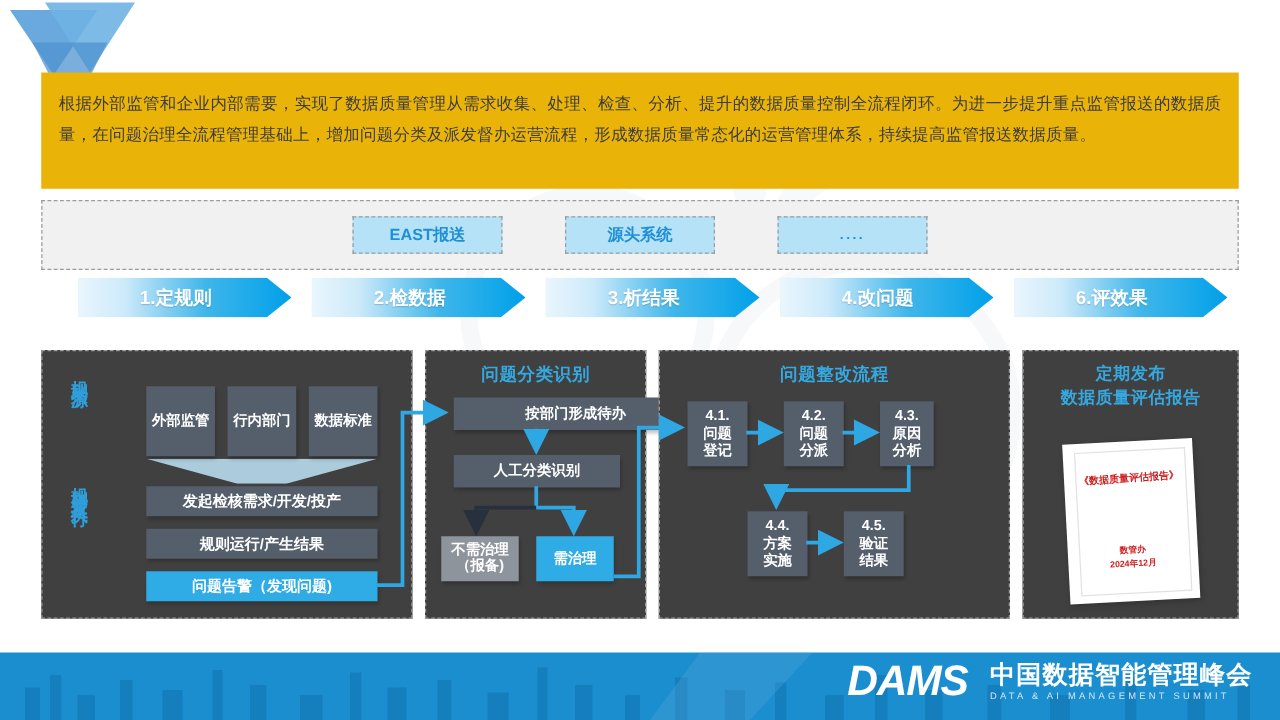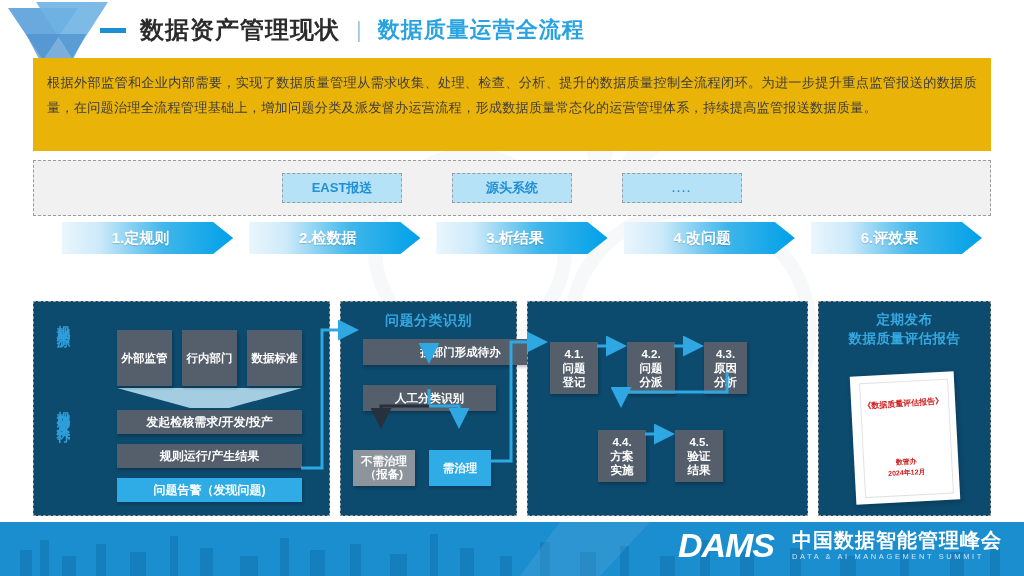--- a/index.html
+++ b/index.html
@@ -53,22 +53,22 @@
   }
   .chev span{
     color:#ffffff;font-weight:bold;font-size:15px;
     width:100%;text-align:center;padding-right:14px;box-sizing:border-box;
     text-shadow:0 1px 1px rgba(0,0,0,.18);
   }
 
   
   .panels{position:absolute;left:33px;top:280px;width:958px;height:215px;}
   .panel{
-    position:absolute;top:0;height:215px;background:#0c4a6e;
-    border:1px dashed #9b9b9b;box-sizing:border-box;margin-top:21px;
+    position:absolute;top:0;height:215px;background:#404040;
+    border:1px dashed #9b9b9b;box-sizing:border-box;
   }
   .p1{left:0;width:297px;}
   .p2{left:307px;width:177px;}
   .p3{left:494px;width:281px;}
   .p4{left:785px;width:173px;}
 
   .panel-title{
     position:absolute;top:10px;left:0;width:100%;text-align:center;
     color:#35a8e0;font-size:14px;font-weight:bold;letter-spacing:.5px;
   }
@@ -171,26 +171,20 @@
     <g fill="none" stroke="#c9d2d8" stroke-width="14" opacity="0.55">
       <circle cx="690" cy="330" r="120"></circle>
       <circle cx="470" cy="250" r="95"></circle>
     </g>
     <g fill="#cdd6dc" opacity="0.5">
       <polygon points="560,60 640,60 600,200"></polygon>
       <polygon points="600,200 660,90 700,120"></polygon>
     </g>
   </svg>
 
-  <div class="title-row">
-    <span class="title-dash"></span>
-    <span class="title-main">数据资产管理现状</span>
-    <span class="title-sep">|</span>
-    <span class="title-sub">数据质量运营全流程</span>
-  </div>
 
   <div class="para-box">
     <p>根据外部监管和企业内部需要，实现了数据质量管理从需求收集、处理、检查、分析、提升的数据质量控制全流程闭环。为进一步提升重点监管报送的数据质量，在问题治理全流程管理基础上，增加问题分类及派发督办运营流程，形成数据质量常态化的运营管理体系，持续提高监管报送数据质量。</p>
   </div>
 
   <div class="src-band">
     <div class="src-box">
       <span>EAST报送</span>
     </div>
     <div class="src-box">
@@ -260,20 +254,21 @@
         </div>
       <div class="node light m-3">
           <span>不需治理（报备)</span>
         </div>
       <div class="node blue m-4">
           <span>需治理</span>
         </div>
     </div>
 
     <div class="panel p3">
+      <div class="panel-title">问题整改流程</div>
       <div class="node r-1">
           <span class="ml">
             <div>4.1.</div>
             <div>问题</div>
             <div>登记</div>
           </span>
         </div>
       <div class="node r-2">
           <span class="ml">
             <div>4.2.</div>

